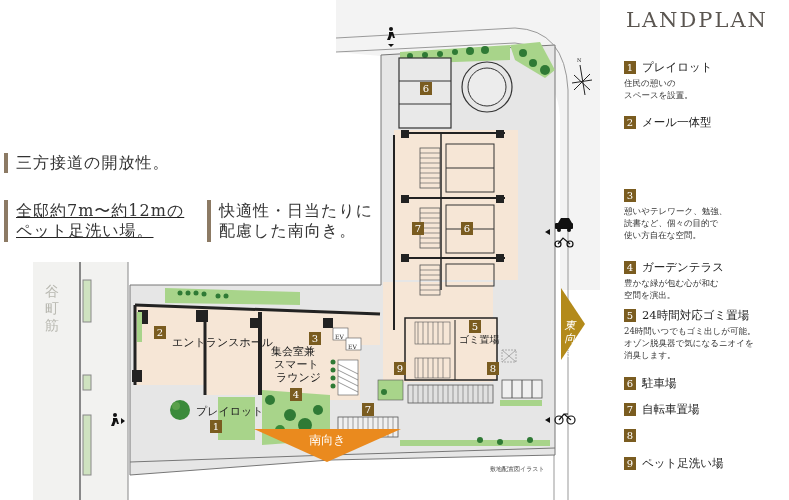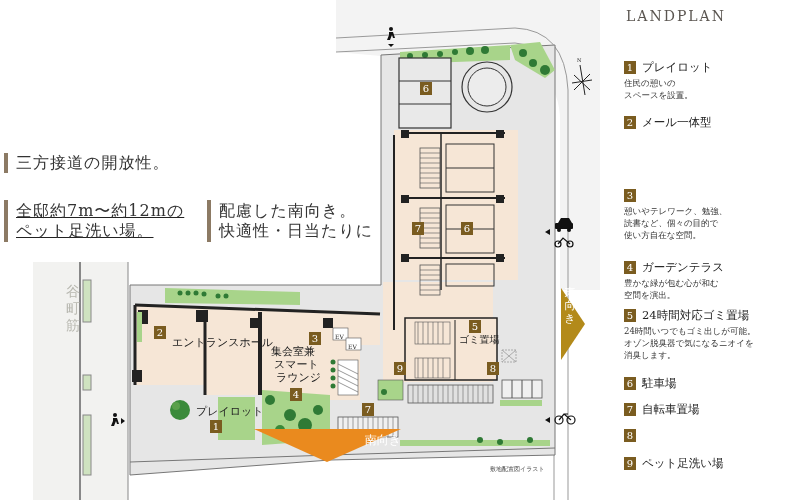--- a/index.html
+++ b/index.html
@@ -20,27 +20,27 @@
   
   #map { position: absolute; left: 0; top: 0; width: 789px; height: 500px; }
 
   .map-label { position: absolute; font-size: 11px; color: #222; white-space: nowrap; line-height: 13px; }
   .badge-map {
     position: absolute; width: 12px; height: 13px; background: #7a5c20; color: #fff;
     font-size: 10px; line-height: 13px; text-align: center; font-family: "DejaVu Serif", serif;
   }
   .street { position: absolute; color: #b8b8b0; font-size: 14px; width: 16px; line-height: 17px; text-align: center; }
   .dir-south { position: absolute; left: 254px; top: 429px; width: 147px; height: 32px; }
-  .dir-south span { position: absolute; left: 0; width: 100%; top: 3px; text-align: right; color: #fff; font-size: 12px; }
-  .dir-east { position: absolute; left: 561px; top: 272px; width: 24px; height: 72px; }
+  .dir-south span { position: absolute; left: 0; width: 100%; top: 3px; text-align: center; color: #fff; font-size: 12px; }
+  .dir-east { position: absolute; left: 561px; top: 305px; width: 24px; height: 72px; font-style: italic; }
   .dir-east span { position: absolute; left: 3px; top: 14px; width: 12px; color: #fff; font-size: 11px; line-height: 13px; text-align: center; }
   .credit { position: absolute; left: 490px; top: 465px; font-size: 6px; color: #444; }
 
   
-  .title { position: absolute; left: 626px; top: 8px; font-size: 14px; letter-spacing: 2px; color: #5a5550; font-family: "DejaVu Serif", serif; }
+  .title { position: absolute; left: 626px; top: 8px; font-size: 21px; letter-spacing: 2px; color: #5a5550; font-family: "DejaVu Serif", serif; }
   .legend { position: absolute; left: 624px; top: 60px; width: 165px; }
   .item { position: absolute; left: 0; }
   .item .head { display: flex; align-items: center; white-space: nowrap; }
   .item .num { width: 12px; height: 13px; background: #7a5c20; color: #fff; font-size: 10px; line-height: 13px; text-align: center; margin-right: 6px; flex: none; }
   .item .name { font-size: 11.5px; color: #222; line-height: 14px; }
   .item .name2 { font-size: 11.5px; color: #222; line-height: 14px; padding-left: 18px; white-space: nowrap; }
   .item .name2 small { font-size: 8px; }
   .item .desc { font-size: 8.5px; line-height: 12px; color: #333; margin-top: 3px; white-space: pre-line; }
 </style>
 </head>
@@ -288,21 +288,21 @@
       <circle cx="571" cy="420" r="4"></circle>
     <path d="M559 420 L564 414 L571 420 M564 414 L568 414"></path>
   </g>
   <path d="M545 420 L550 417 L550 423 Z" fill="#111"></path>
 
   <path d="M254 429 L401 429 L327 462 Z" fill="#ea8a1e"></path>
 
   <path d="M561 288 L585 324 L561 360 Z" fill="#b38a1a"></path>
 </svg>
 
-<div class="street" style="left:65px; top:283px;">谷町筋</div>
+<div class="street" style="left:44px; top:283px;">谷町筋</div>
 
 <div class="map-label" style="left:172px; top:336px;">エントランスホール</div>
 <div class="map-label" style="left:271px; top:345px;">集会室兼</div>
 <div class="map-label" style="left:274px; top:358px;">スマート</div>
 <div class="map-label" style="left:276px; top:371px;">ラウンジ</div>
 <div class="map-label" style="left:196px; top:405px;">プレイロット</div>
 <div class="map-label" style="left:459px; top:333px; font-size:10px;">ゴミ置場</div>
 <div class="map-label" style="left:335px; top:330px; font-size:6px;">EV</div>
 <div class="map-label" style="left:348px; top:340px; font-size:6px;">EV</div>
 
@@ -335,22 +335,22 @@
 <div class="tag" id="tag2">
   <div class="bar"></div>
   <div class="txt">
     <div>全邸約7m〜約12mの</div>
     <div>ペット足洗い場。</div>
   </div>
 </div>
 <div class="tag" id="tag3">
   <div class="bar"></div>
   <div class="txt">
+    <div>快適性・日当たりに</div>
     <div>配慮した南向き。</div>
-    <div>快適性・日当たりに</div>
   </div>
 </div>
 
 <div class="title">LANDPLAN</div>
 <div class="legend">
   <div class="item" style="top:0px;">
     <div class="head">
         <span class="num">1</span>
         <span class="name">プレイロット</span>
       </div>

